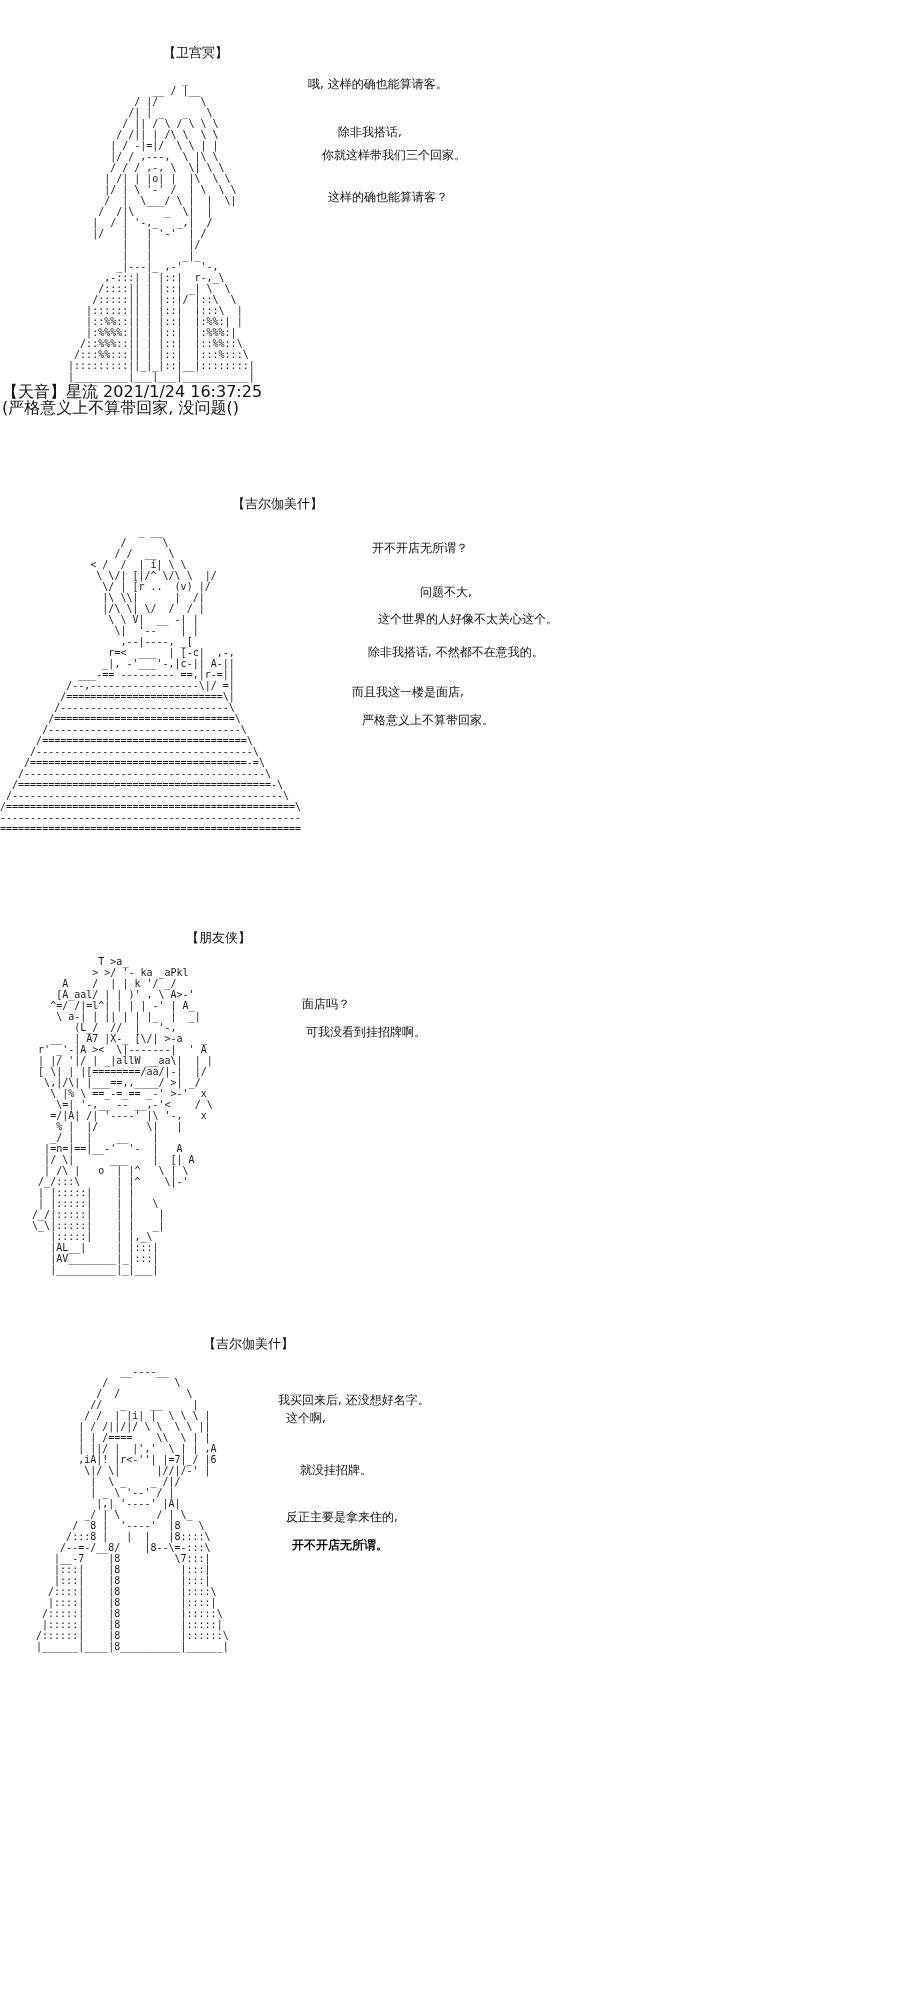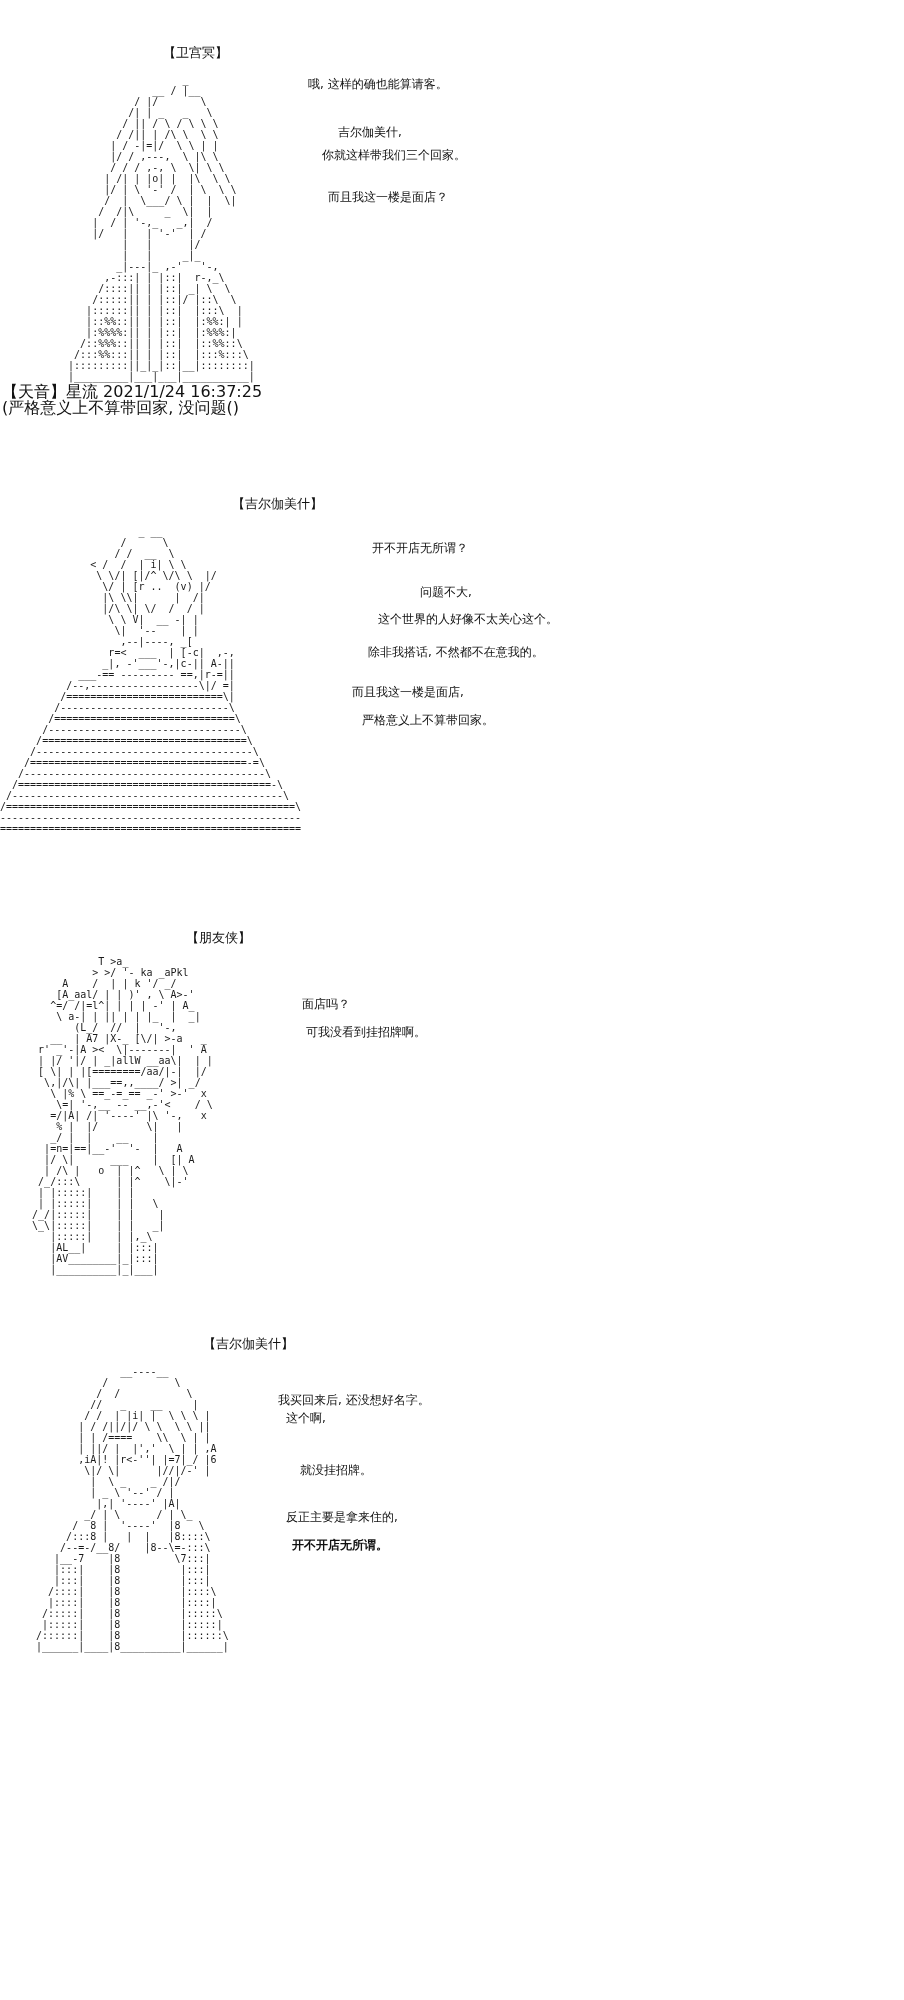--- a/index.html
+++ b/index.html
@@ -67,23 +67,23 @@
         /::::|| | |::| _| \  \
        /:::::|| | |::|/ |::\  \
       |::::::|| | |::|  |:::\  |
       |::%%::|| | |::|  |:%%:| |
       |:%%%%:|| | |::|  |:%%%:|
      /::%%%::|| | |::|  |::%%::\
     /:::%%:::|| | |::|  |:::%:::\
    |:::::::::||_|_|::|__|::::::::|
    |_________|___|___|___________|</pre>
   <div class="dlg" style="left:308px;top:52px">哦, 这样的确也能算请客。</div>
-  <div class="dlg" style="left:338px;top:100px">吉尔伽美什,</div>
+  <div class="dlg" style="left:338px;top:100px">除非我搭话,</div>
   <div class="dlg" style="left:322px;top:123px">你就这样带我们三个回家。</div>
-  <div class="dlg" style="left:328px;top:165px">而且我这一楼是面店？</div>
+  <div class="dlg" style="left:328px;top:165px">这样的确也能算请客？</div>
   <div class="meta" style="left:2px;top:360px">【天音】星流 2021/1/24 16:37:25</div>
   <div class="meta" style="left:2px;top:376px">(严格意义上不算带回家, 没问题()</div>
 
   <div class="dlg title" style="left:232px;top:472px">【吉尔伽美什】</div>
   <pre class="aa" style="left:0px;top:492px">                       _ __
                     /      \
                    / /  __  \
                &lt; /  /  | i| \ \
                 \ \/| [|/^ \/\ \  |/
                  \/ | [r ..  (v) |/

